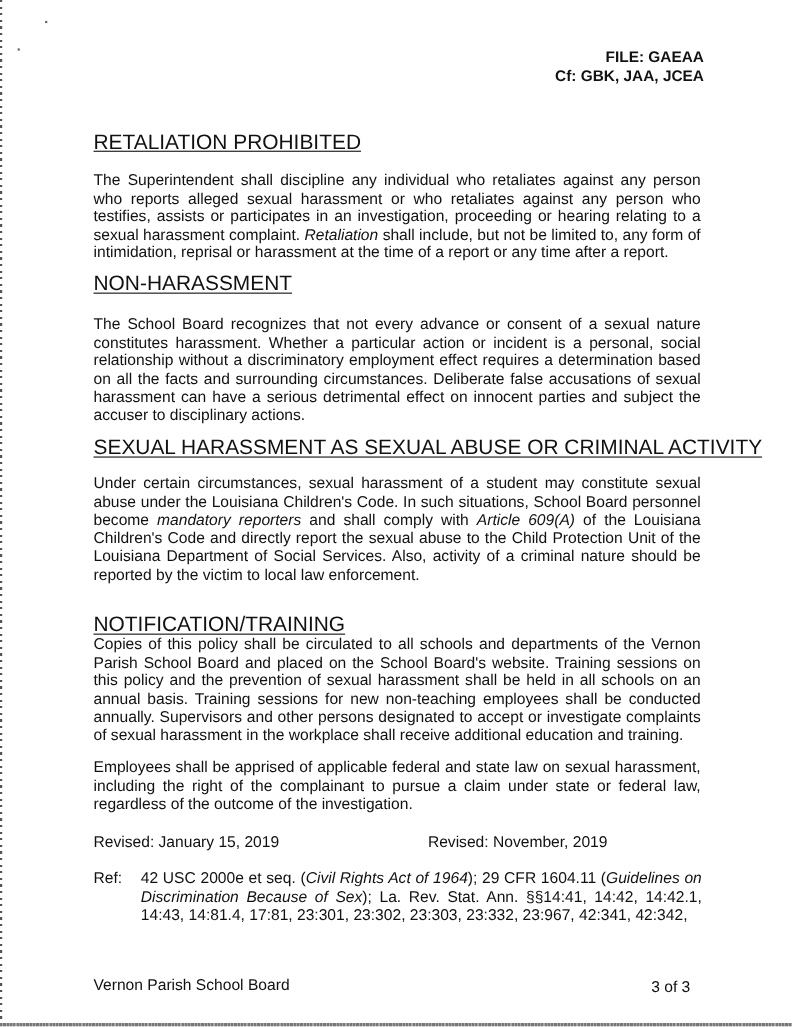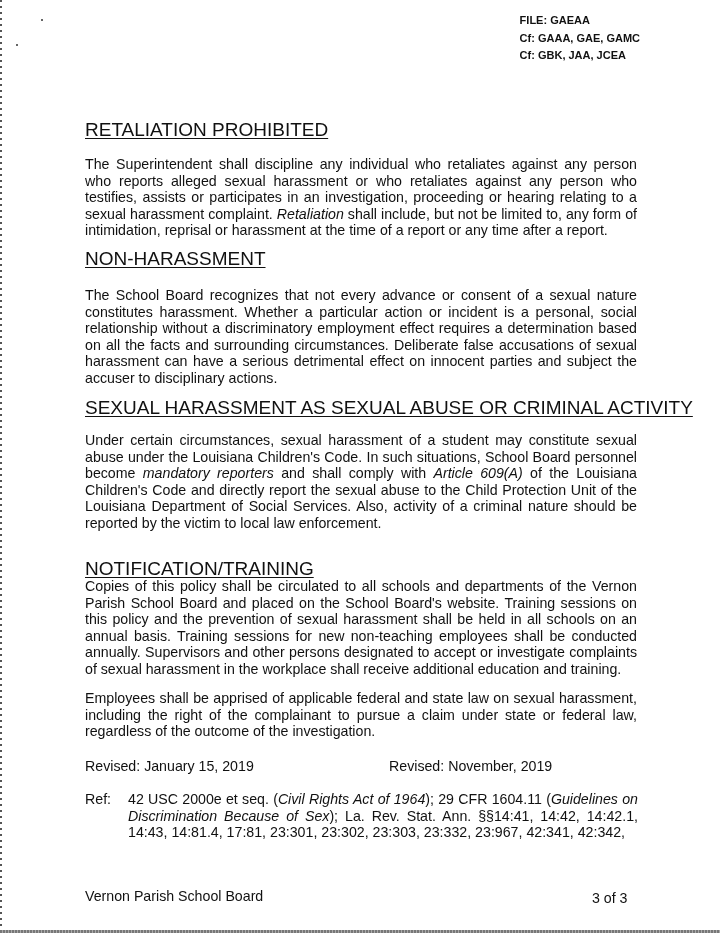--- a/index.html
+++ b/index.html
@@ -15,22 +15,22 @@
       position: absolute; left: 0; top: 0; width: 2px; height: 934px;
       background: repeating-linear-gradient(to bottom, #555 0 2px, #fff 2px 6px);
     }
     .page-edge-bottom {
       position: absolute; left: 0; top: 930px; width: 720px; height: 3px;
       background: repeating-linear-gradient(to right, #777 0 2px, #aaa 2px 3px);
     }
     .speck { position: absolute; background: #666; width: 2px; height: 2px; }
 
     .file-header {
-      position: absolute; right: 80px; top: 12px;
-      text-align: left; font-weight: bold; font-size: 11px; line-height: 17.5px;
+      position: absolute; right: 80px; top: 43px;
+      text-align: right; font-weight: bold; font-size: 14px; line-height: 17.5px;
     }
     .file-header .row { white-space: nowrap; }
 
     .content { position: absolute; left: 85px; width: 552px; }
     .heading {
       text-decoration: underline; text-underline-offset: 2px;
       font-size: 19px; white-space: nowrap;
     }
     .para { text-align: justify; text-align-last: left; }
     .para em { font-style: italic; }
@@ -49,21 +49,20 @@
 </head>
 <body>
 
 <div class="page-edge-left"></div>
 <div class="page-edge-bottom"></div>
 <div class="speck" style="left:41px;top:19px;"></div>
 <div class="speck" style="left:16px;top:44px;"></div>
 
 <div class="file-header">
   <div class="row">FILE:  GAEAA</div>
-  <div class="row">Cf:  GAAA, GAE, GAMC</div>
   <div class="row">Cf:  GBK, JAA, JCEA</div>
 </div>
 
 <div class="content" style="top:122px;">
   <div class="heading">RETALIATION PROHIBITED</div>
 </div>
 <div class="content para" style="top:156px;">
   <span>The Superintendent shall discipline any individual who retaliates against any person who reports alleged sexual harassment or who retaliates against any person who testifies, assists or participates in an investigation, proceeding or hearing relating to a sexual harassment complaint.  </span><em>Retaliation</em><span> shall include, but not be limited to, any form of intimidation, reprisal or harassment at the time of a report or any time after a report.</span>
 </div>
 

